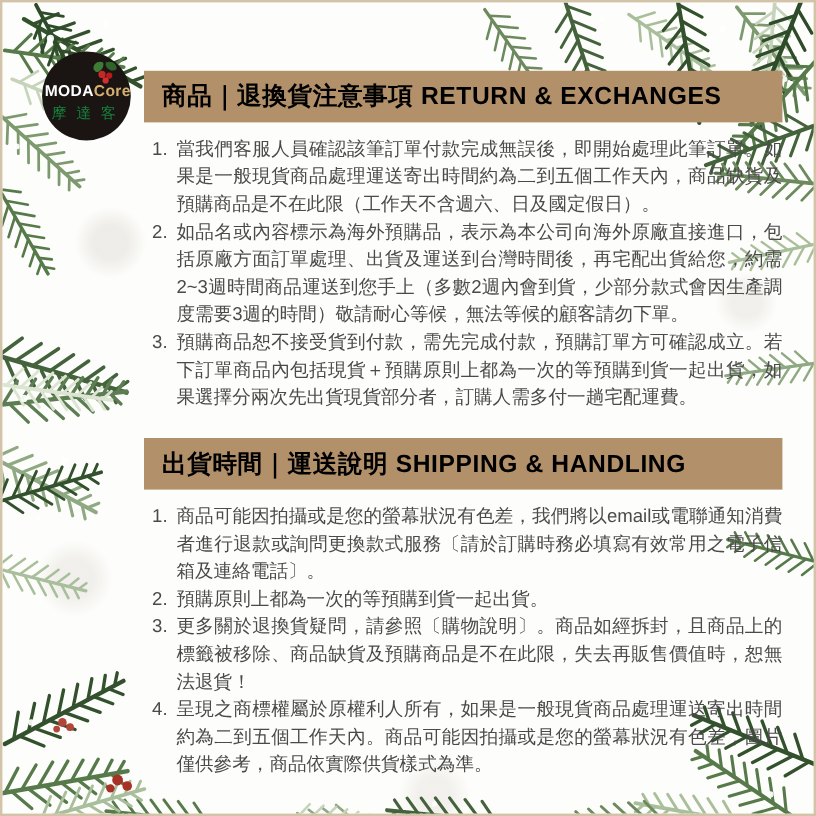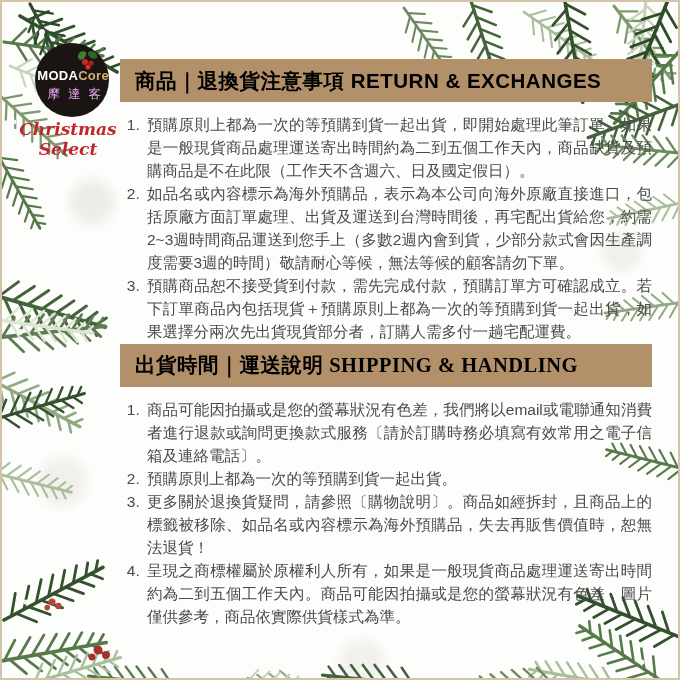--- a/index.html
+++ b/index.html
@@ -16,36 +16,36 @@
   }
   .deco { position:absolute; left:0; top:0; pointer-events:none; }
 
   
   .logo-circle {
     position:absolute; left:33px; top:41px; width:74px; height:74px;
     border-radius:50%; background:#1a1512; z-index:3;
   }
   .logo-moda { margin-top:25px; text-align:right; color:#ffffff; font-weight:700; font-size:13px; letter-spacing:.3px; }
   .logo-moda .core { color:#d7b071; font-weight:600; }
-  .logo-cjk { text-align:right; color:#f0abfc; font-size:12.5px; letter-spacing:8px; padding-left:8px; margin-top:3px; }
+  .logo-cjk { text-align:left; color:#15803d; font-size:12.5px; letter-spacing:8px; padding-left:8px; margin-top:3px; }
   .holly { position:absolute; right:8px; top:7px; }
   .tagline {
     position:absolute; left:0px; top:117px; width:132px; text-align:center;
     color:#c0272c; font-family:"DejaVu Serif", serif; font-style:italic; font-weight:700;
     font-size:17px; z-index:3;
   }
 
   
   .content { position:absolute; left:118px; top:57px; width:532px; z-index:2; }
   .bar {
     height:43px; line-height:43px; background:#b2906a; color:#000000;
     font-size:20.5px; font-weight:700; letter-spacing:.5px; padding-left:15px;
     white-space:nowrap; overflow:hidden;
   }
-  .bar.second { margin-top:1px;font-family:Liberation Serif, serif; }
+  .bar.second { margin-top:22px; }
   ol.list {
     margin:11px 0 0 0; padding:0 0 0 24px;
     font-size:15.5px; line-height:23px; color:#4a4a4a; text-align:justify;
   }
   ol.list li { margin:0; padding-left:3px; }
 </style>
 </head>
 <body>
 
 <div class="canvas">
@@ -146,37 +146,36 @@
     <svg class="holly" width="26" height="22" viewBox="0 0 26 22" aria-hidden="true">
       <path d="M3 8 C2 3 7 0 11 2 C12 6 9 10 5 10 Z" fill="#3e7c36"></path>
       <path d="M13 2 C18 0 23 3 22 8 C18 10 14 8 13 4 Z" fill="#2f6329"></path>
       <circle cx="10" cy="12" r="3" fill="#c62828"></circle>
       <circle cx="16" cy="13" r="2.6" fill="#b71c1c"></circle>
       <circle cx="13" cy="17" r="2.6" fill="#d32f2f"></circle>
     </svg>
     <div class="logo-moda"><span>MODA</span><span class="core">Core</span></div>
     <div class="logo-cjk">摩達客</div>
   </div>
-  <div class="tagline">Christmas Select</div>
 
   <div class="content">
 
     <div class="bar">
       <span>商品｜退換貨注意事項 RETURN &amp; EXCHANGES</span>
     </div>
     <ol class="list">
-      <li>預購原則上都為一次的等預購到貨一起出貨，即開始處理此筆訂單。如果是一般現貨商品處理運送寄出時間約為二到五個工作天內，商品缺貨及預購商品是不在此限（工作天不含週六、日及國定假日）。</li>
+      <li>當我們客服人員確認該筆訂單付款完成無誤後，即開始處理此筆訂單。如果是一般現貨商品處理運送寄出時間約為二到五個工作天內，商品缺貨及預購商品是不在此限（工作天不含週六、日及國定假日）。</li>
       <li>如品名或內容標示為海外預購品，表示為本公司向海外原廠直接進口，包括原廠方面訂單處理、出貨及運送到台灣時間後，再宅配出貨給您，約需2~3週時間商品運送到您手上（多數2週內會到貨，少部分款式會因生產調度需要3週的時間）敬請耐心等候，無法等候的顧客請勿下單。</li>
       <li>預購商品恕不接受貨到付款，需先完成付款，預購訂單方可確認成立。若下訂單商品內包括現貨＋預購原則上都為一次的等預購到貨一起出貨，如果選擇分兩次先出貨現貨部分者，訂購人需多付一趟宅配運費。</li>
     </ol>
 
     <div class="bar second">
       <span>出貨時間｜運送說明 SHIPPING &amp; HANDLING</span>
     </div>
     <ol class="list">
       <li>商品可能因拍攝或是您的螢幕狀況有色差，我們將以email或電聯通知消費者進行退款或詢問更換款式服務〔請於訂購時務必填寫有效常用之電子信箱及連絡電話〕。</li>
       <li>預購原則上都為一次的等預購到貨一起出貨。</li>
-      <li>更多關於退換貨疑問，請參照〔購物說明〕。商品如經拆封，且商品上的標籤被移除、如品名或內容標示為海外預購品，失去再販售價值時，恕無法退貨！</li>
+      <li>更多關於退換貨疑問，請參照〔購物說明〕。商品如經拆封，且商品上的標籤被移除、商品缺貨及預購商品是不在此限，失去再販售價值時，恕無法退貨！</li>
       <li>呈現之商標權屬於原權利人所有，如果是一般現貨商品處理運送寄出時間約為二到五個工作天內。商品可能因拍攝或是您的螢幕狀況有色差，圖片僅供參考，商品依實際供貨樣式為準。</li>
     </ol>
 
   </div>
 </div>
 
 </body></html>

